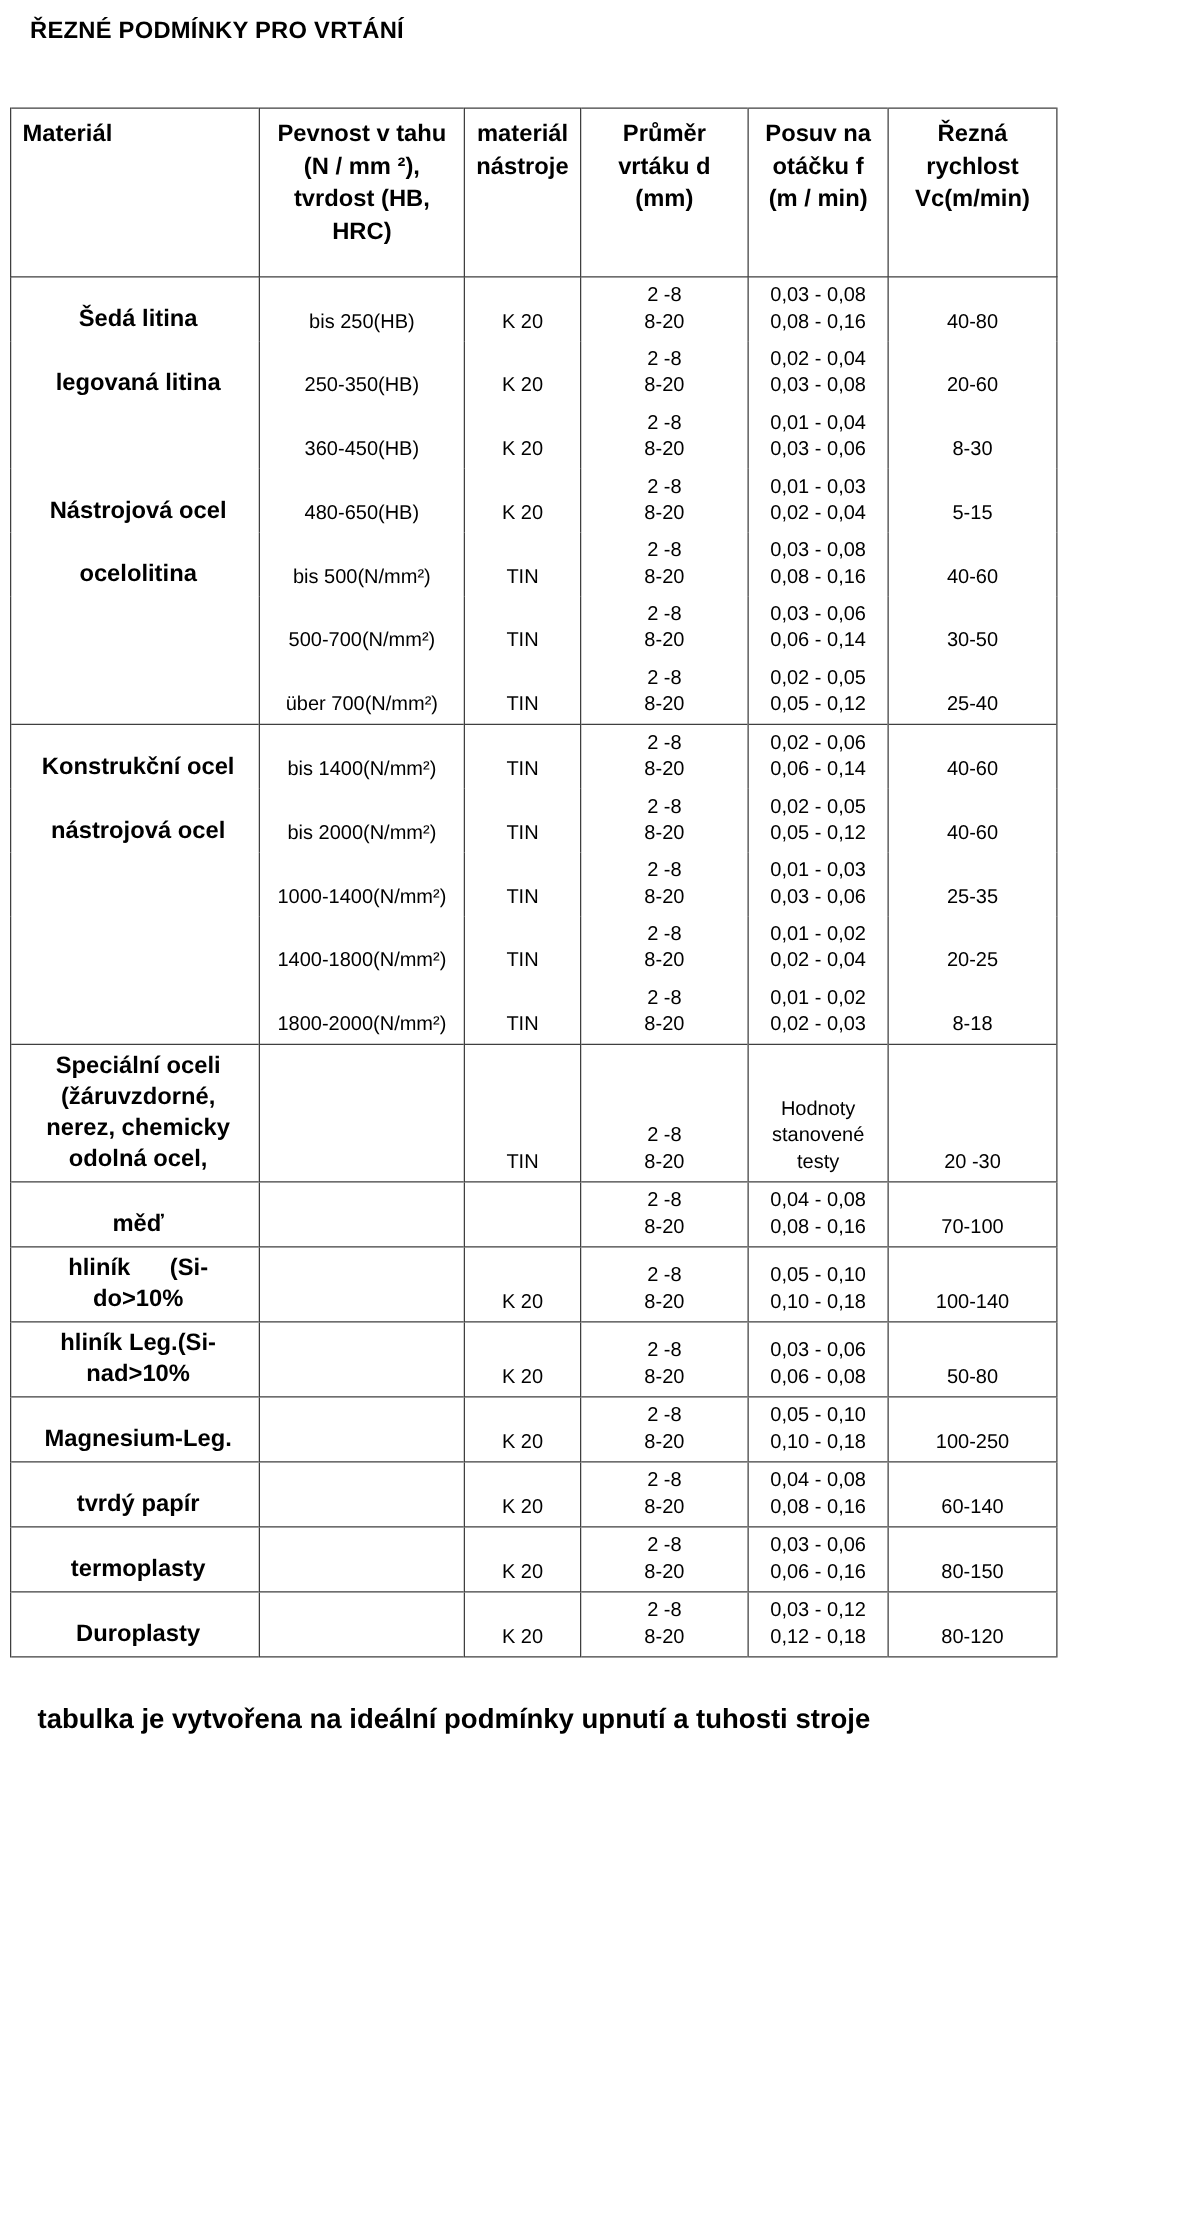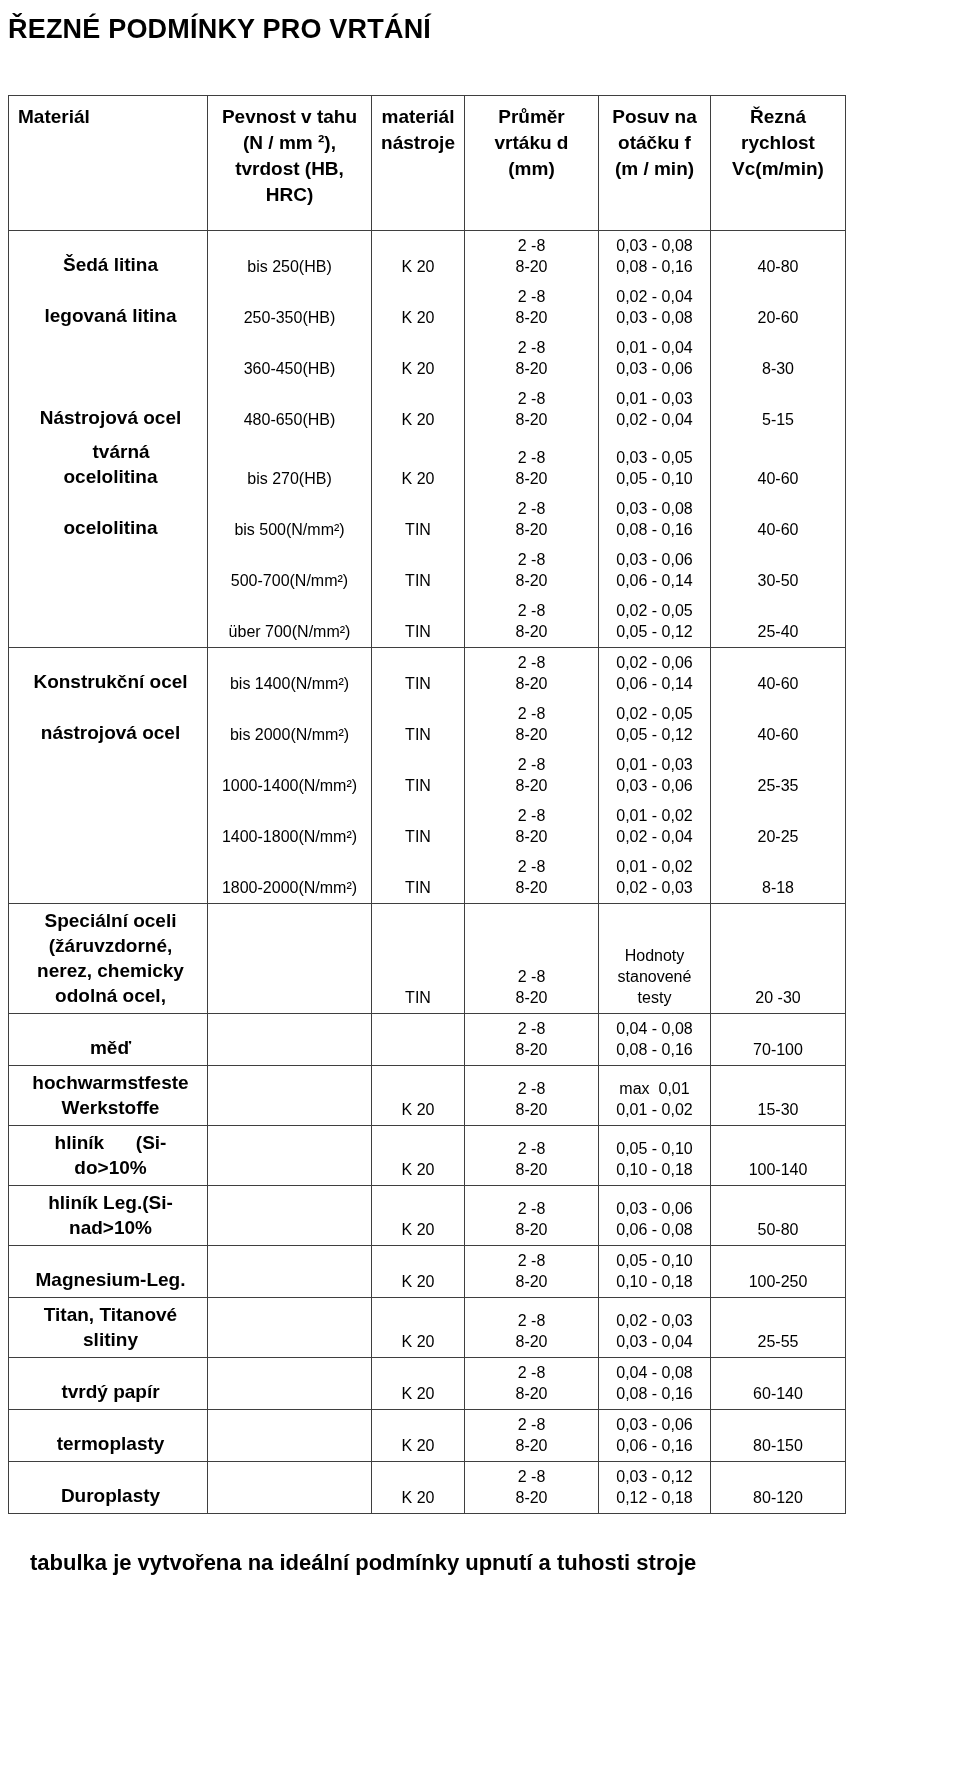--- a/index.html
+++ b/index.html
@@ -7,23 +7,23 @@
     margin: 0;
     padding: 0;
     background: #ffffff;
     font-family: "Liberation Sans", sans-serif;
     color: #000;
   }
   body { width: 957px; min-height: 1785px; }
   .page { padding: 14px 0 0 8px; }
 
   h1.title {
-    font-size: 27px;
+    font-size: 19px;
     font-weight: bold;
-    margin: 0 0 0 0;
+    margin: 0 0 0 16px;
     letter-spacing: 0.2px;
   }
 
   table.cond {
     border-collapse: collapse;
     table-layout: fixed;
     width: 837px;
     margin-top: 50px;
     border: 1px solid #3f3f3f;
   }
@@ -151,31 +151,20 @@
           <td class="mat">Nástrojová ocel</td>
           <td class="str">480-650(HB)</td>
           <td class="tool">K 20</td>
           <td class="dia">2 -8
 8-20</td>
           <td class="feed">0,01 - 0,03
 0,02 - 0,04</td>
           <td class="speed">5-15</td>
         </tr>
         <tr>
-          <td class="mat">    tvárná
-ocelolitina</td>
-          <td class="str">bis 270(HB)</td>
-          <td class="tool">K 20</td>
-          <td class="dia">2 -8
-8-20</td>
-          <td class="feed">0,03 - 0,05
-0,05 - 0,10</td>
-          <td class="speed">40-60</td>
-        </tr>
-        <tr>
           <td class="mat">ocelolitina</td>
           <td class="str">bis 500(N/mm²)</td>
           <td class="tool">TIN</td>
           <td class="dia">2 -8
 8-20</td>
           <td class="feed">0,03 - 0,08
 0,08 - 0,16</td>
           <td class="speed">40-60</td>
         </tr>
         <tr>
@@ -266,31 +255,20 @@
           <td class="mat">měď</td>
           <td class="str"></td>
           <td class="tool"></td>
           <td class="dia">2 -8
 8-20</td>
           <td class="feed">0,04 - 0,08
 0,08 - 0,16</td>
           <td class="speed">70-100</td>
         </tr>
         <tr class="bt">
-          <td class="mat">hochwarmstfeste
-Werkstoffe</td>
-          <td class="str"></td>
-          <td class="tool">K 20</td>
-          <td class="dia">2 -8
-8-20</td>
-          <td class="feed">max  0,01
-0,01 - 0,02</td>
-          <td class="speed">15-30</td>
-        </tr>
-        <tr class="bt">
           <td class="mat">hliník      (Si-
 do&gt;10%</td>
           <td class="str"></td>
           <td class="tool">K 20</td>
           <td class="dia">2 -8
 8-20</td>
           <td class="feed">0,05 - 0,10
 0,10 - 0,18</td>
           <td class="speed">100-140</td>
         </tr>
@@ -309,31 +287,20 @@
           <td class="mat">Magnesium-Leg.</td>
           <td class="str"></td>
           <td class="tool">K 20</td>
           <td class="dia">2 -8
 8-20</td>
           <td class="feed">0,05 - 0,10
 0,10 - 0,18</td>
           <td class="speed">100-250</td>
         </tr>
         <tr class="bt">
-          <td class="mat">Titan, Titanové
-slitiny</td>
-          <td class="str"></td>
-          <td class="tool">K 20</td>
-          <td class="dia">2 -8
-8-20</td>
-          <td class="feed">0,02 - 0,03
-0,03 - 0,04</td>
-          <td class="speed">25-55</td>
-        </tr>
-        <tr class="bt">
           <td class="mat">tvrdý papír</td>
           <td class="str"></td>
           <td class="tool">K 20</td>
           <td class="dia">2 -8
 8-20</td>
           <td class="feed">0,04 - 0,08
 0,08 - 0,16</td>
           <td class="speed">60-140</td>
         </tr>
         <tr class="bt">

